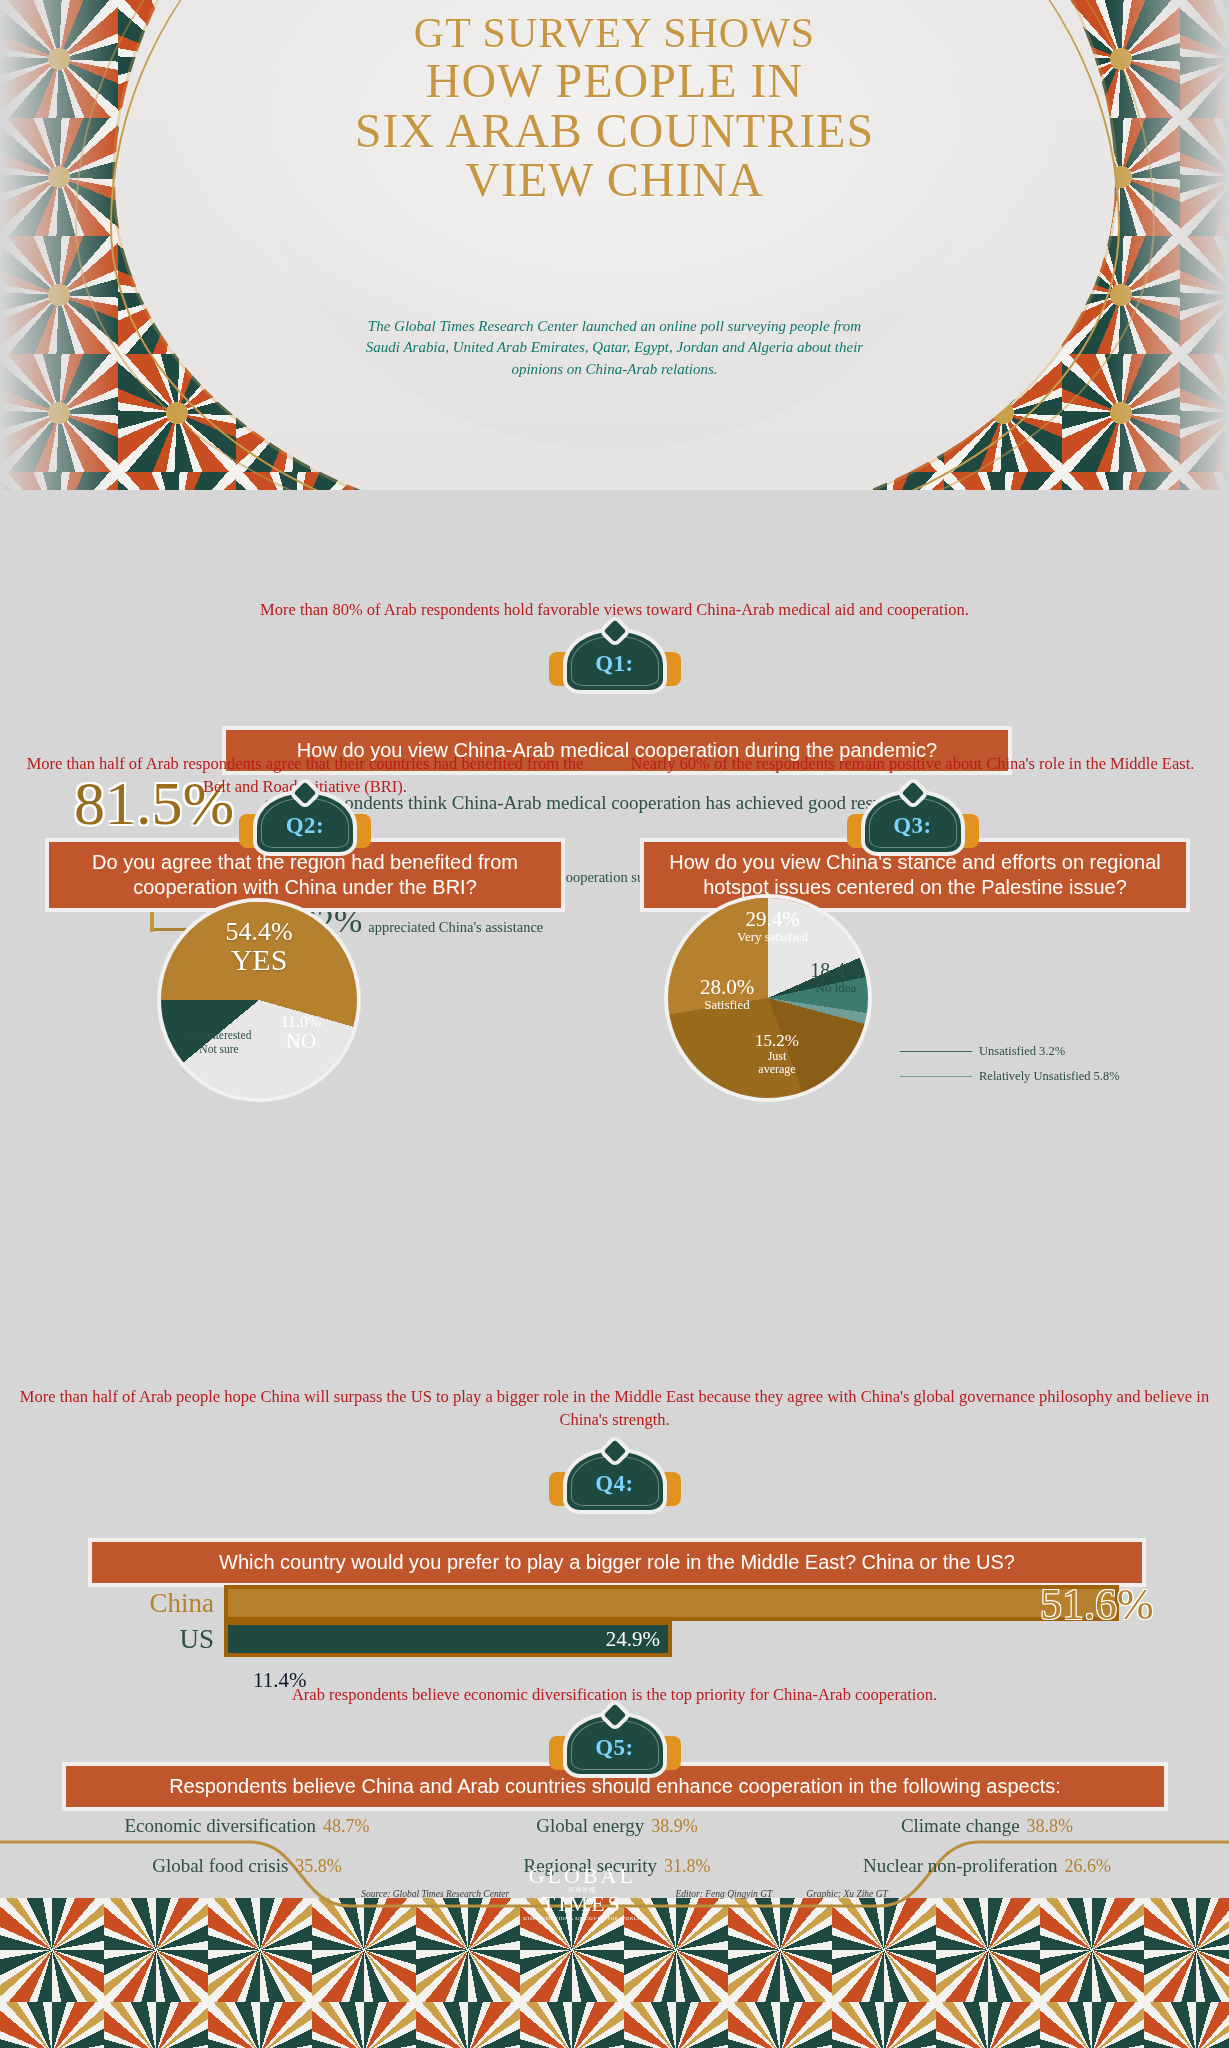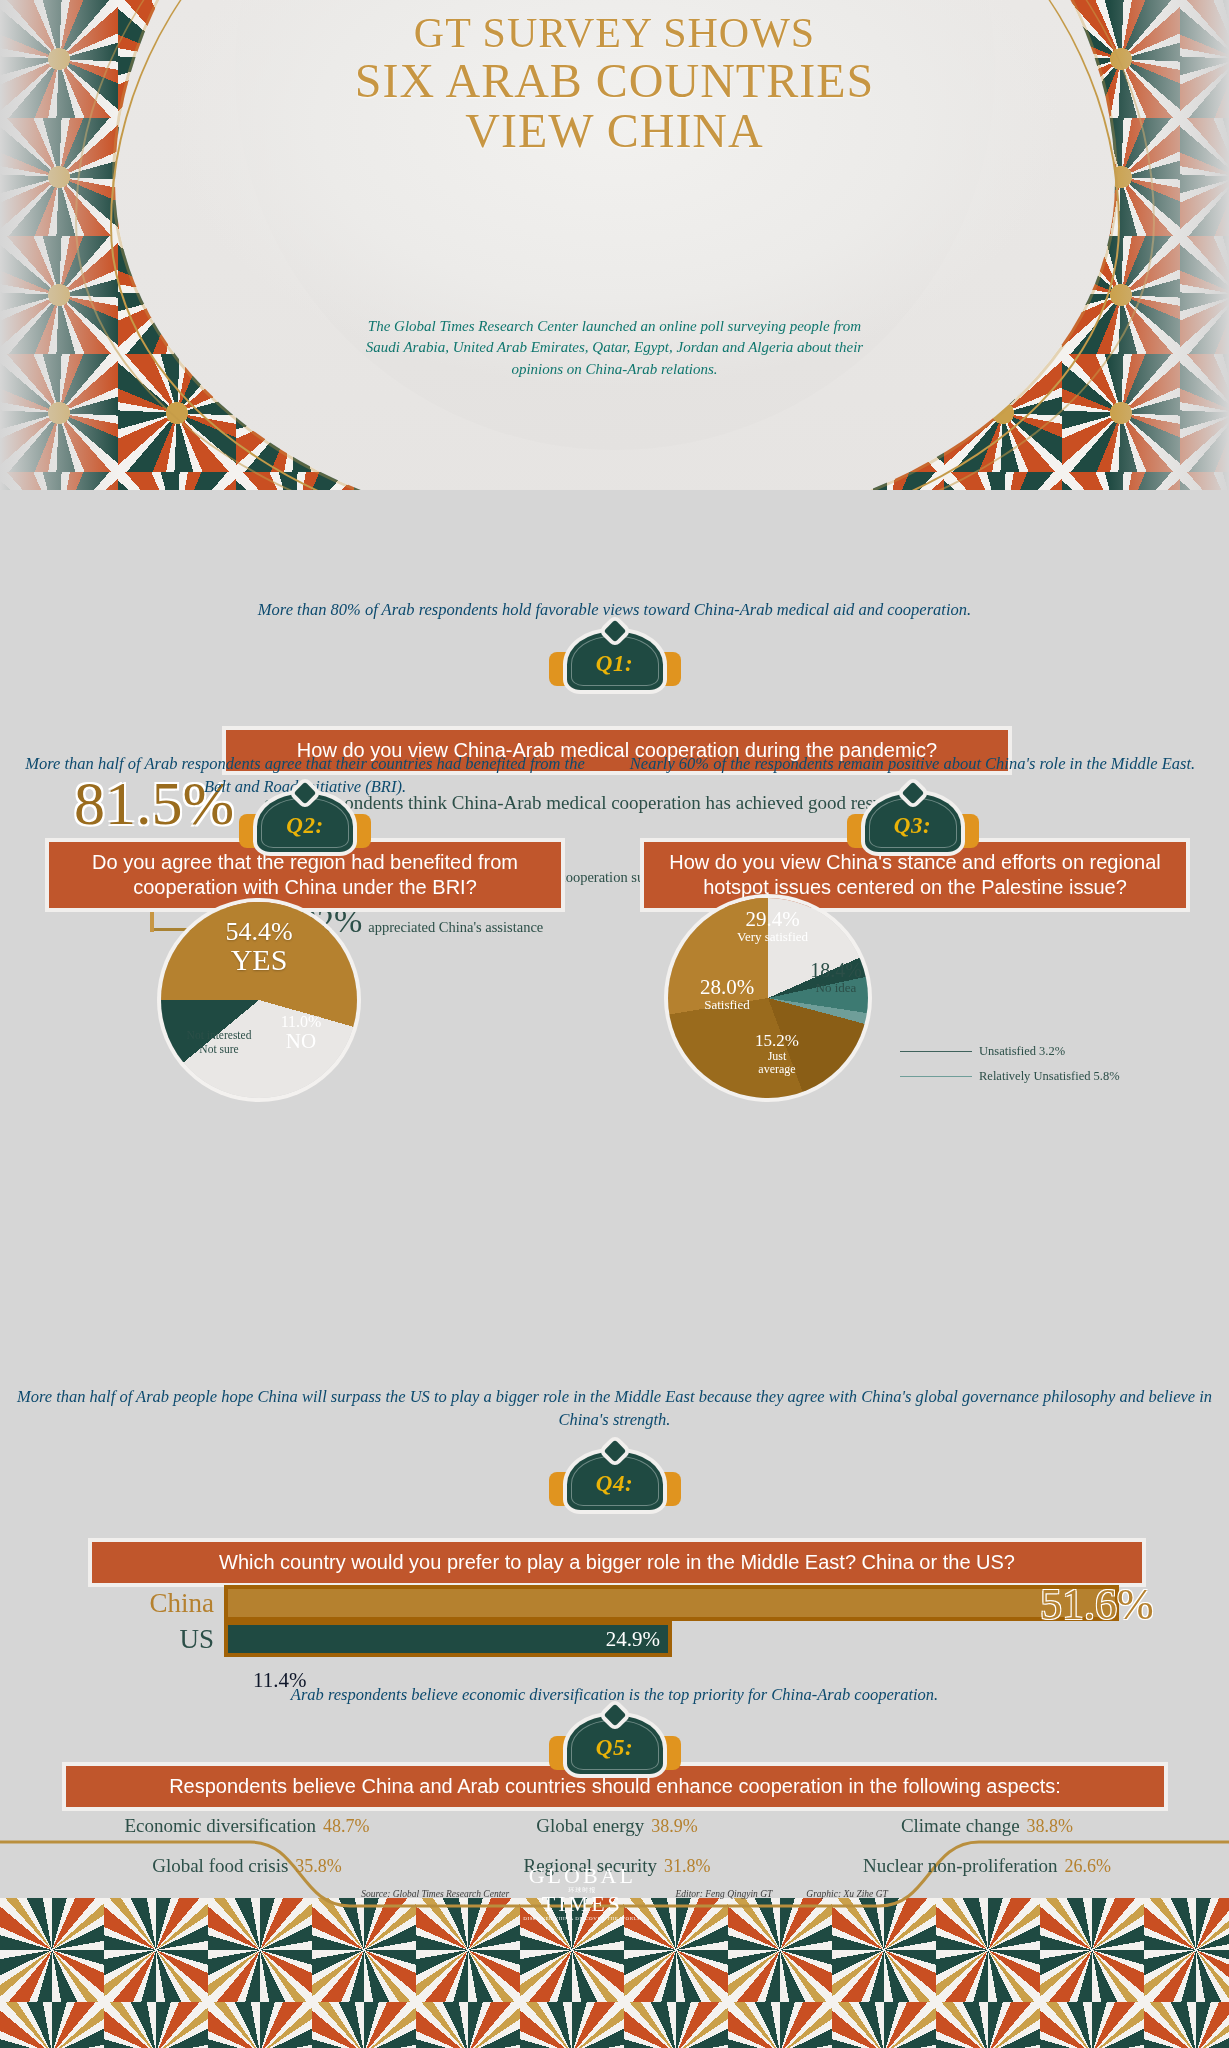--- a/index.html
+++ b/index.html
@@ -103,21 +103,21 @@
   #t4 { font-size: 48px; }
 
   #lede {
     position: absolute; top: 316px; left: 50%; transform: translateX(-50%);
     width: 520px; text-align: center; z-index: 40;
     color: #0f766e; font-style: italic; font-size: 15px; line-height: 1.42;
   }
 
   
   .lead-note {
-    color: #0c4a6e; font-style: italic; text-align: center;
+    color: #b91c1c; text-align: center;
     font-size: 16.5px; line-height: 1.4;
   }
   .q-badge {
     position: relative; width: 136px; height: 58px; margin: 6px auto 0;
   }
   .q-badge .wing {
     position: absolute; top: 20px; width: 34px; height: 34px;
     background: #e0941f; border-radius: 8px;
   }
   .q-badge .wing.l { left: 2px; }
@@ -134,21 +134,21 @@
     border: 1px solid rgba(255,255,255,.35);
     border-radius: 46% 46% 14% 14% / 56% 56% 18% 18%;
   }
   .q-badge .shield::after {
     content:""; position:absolute; top:-9px; left:50%; transform:translateX(-50%) rotate(45deg);
     width:16px; height:16px; background:#1f4a42;
     border-radius: 3px; box-shadow: 0 0 0 4px #f1efed;
   }
   .q-badge .qtext {
     position: relative; z-index: 2;
-    color: #eab308; font-weight: bold; font-style: italic;
+    color: #7dd3fc; font-weight: bold; 
     font-size: 23px; letter-spacing: .5px; padding-top: 6px;
   }
   .q-banner {
     background: #c0562c; color: #fff;
     border: 4px solid #f1efed;
     text-align: center; font-family: "Liberation Sans", sans-serif;
     font-size: 20px; line-height: 1.25; padding: 8px 14px;
     margin: 0 auto;
   }
 
@@ -313,20 +313,21 @@
   <div id="arch-mask2"></div>
   <div class="arch-line" id="arch-line-1"></div>
   <div class="arch-line" id="arch-line-2"></div>
   <div id="veil"></div>
   <div id="side-fade-l"></div>
   <div id="side-fade-r"></div>
 </div>
 
 <div id="title-block">
   <div class="title-line" id="t1">GT SURVEY SHOWS</div>
+  <div class="title-line" id="t2">HOW PEOPLE IN</div>
   <div class="title-line" id="t3">SIX ARAB COUNTRIES</div>
   <div class="title-line" id="t4">VIEW CHINA</div>
 </div>
 <div id="lede">The Global Times Research Center launched an online poll surveying people from Saudi Arabia, United Arab Emirates, Qatar, Egypt, Jordan and Algeria about their opinions on China-Arab relations.</div>
 
 <div class="lead-note" id="q1-note">More than 80% of Arab respondents hold favorable views toward China-Arab medical aid and cooperation.</div>
 <div id="q1-badge-wrap">
   <div class="q-badge">
     <div class="wing l"></div>
     <div class="wing r"></div>

